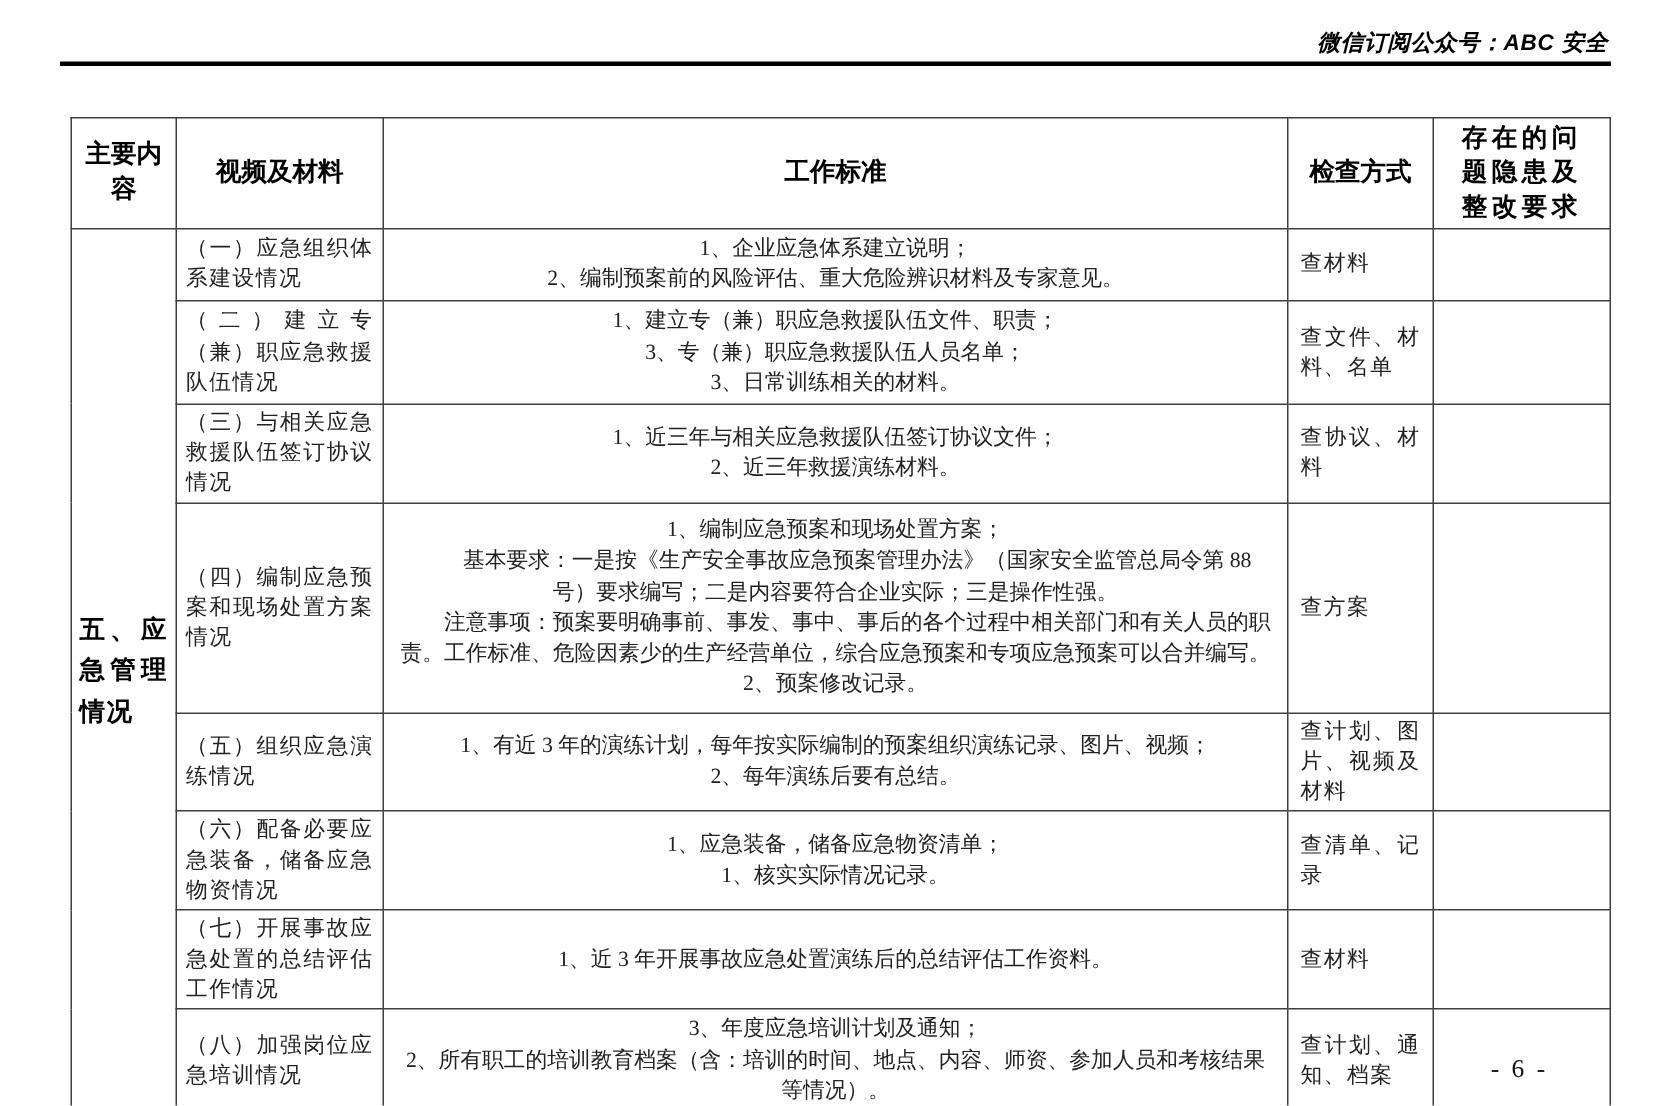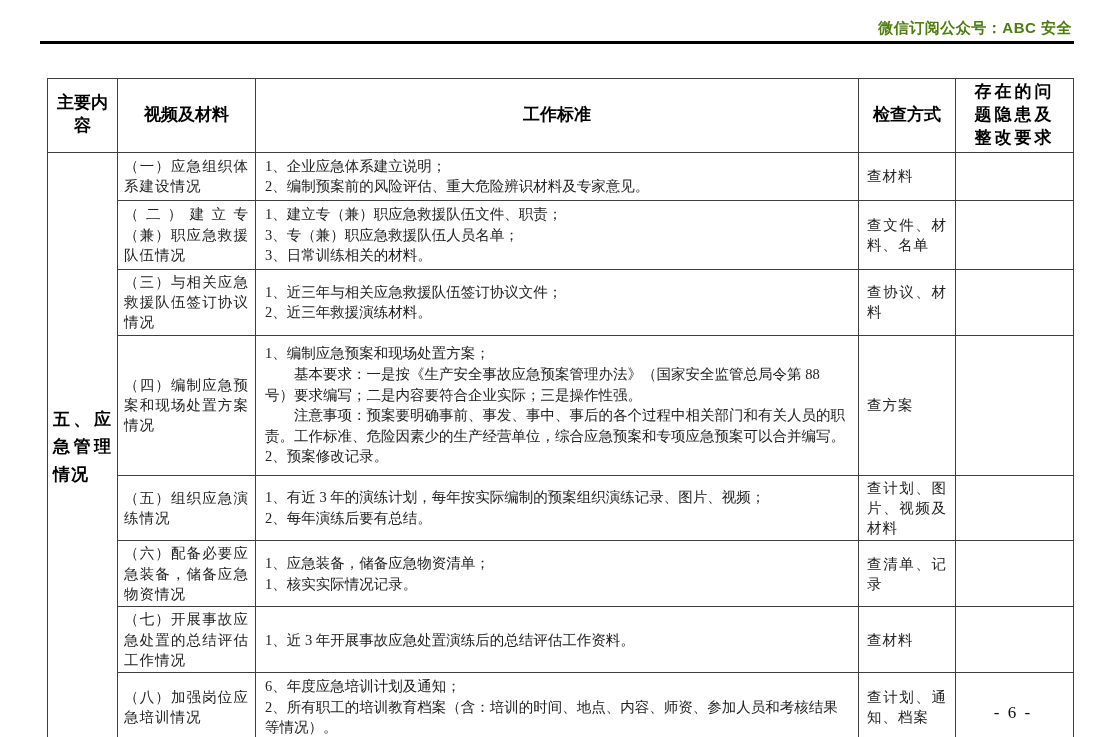--- a/index.html
+++ b/index.html
@@ -4,37 +4,37 @@
 <style>
   html,body{margin:0;padding:0;}
   body{
     width:1114px;height:737px;background:#ffffff;position:relative;
     font-family:"Liberation Serif","DejaVu Serif",serif;color:#1a1a1a;
     overflow:hidden;
   }
   .topbar{
     position:absolute;top:19px;right:42px;
     font-family:"Liberation Sans","DejaVu Sans",sans-serif;
-    font-weight:bold;font-size:15px;color:#4d7c0f;letter-spacing:.5px;
+    font-weight:bold;font-size:15px;color:#000000;letter-spacing:.5px;font-style:italic;
   }
   .rule{position:absolute;top:41px;left:40px;width:1034px;height:3px;background:#000;}
   table.inspection{
     position:absolute;left:47px;top:78px;width:1026px;
     border-collapse:collapse;table-layout:fixed;
   }
   table.inspection th,table.inspection td{
     border:1.5px solid #3f3f3f;overflow:hidden;
   }
   thead th{
     height:67px;font-family:"Liberation Sans","DejaVu Sans",sans-serif;
     font-weight:bold;font-size:17px;text-align:center;vertical-align:middle;
     padding:2px 6px;line-height:1.35;color:#000;
   }
   th.th-issue{padding:2px 13px;letter-spacing:3px;}
-  tbody td{font-size:14.5px;line-height:1.4;vertical-align:middle;color:#222;}
+  tbody td{font-size:14.5px;line-height:1.4;vertical-align:middle;color:#222;text-align:center;}
   td.col-main{
     font-family:"Liberation Sans","DejaVu Sans",sans-serif;
     font-weight:bold;font-size:17px;color:#000;
     text-align:justify;vertical-align:middle;
     padding:4px 5px;line-height:1.6;letter-spacing:1px;
   }
   td.col-keypoint{padding:2px 6px;text-align:justify;letter-spacing:1px;}
   td.col-standards{padding:3px 9px;}
   td.col-standards p{margin:0;line-height:1.42;}
   td.col-standards p.indent{text-indent:2em;}
@@ -140,21 +140,21 @@
         <td class="col-keypoint">（七）开展事故应急处置的总结评估工作情况</td>
         <td class="col-standards">
           <p>1、近 3 年开展事故应急处置演练后的总结评估工作资料。</p>
         </td>
         <td class="col-method">查材料</td>
         <td class="col-issue"></td>
       </tr>
       <tr>
         <td class="col-keypoint">（八）加强岗位应急培训情况</td>
         <td class="col-standards">
-          <p>6、年度应急培训计划及通知；</p>
+          <p>3、年度应急培训计划及通知；</p>
           <p>2、所有职工的培训教育档案（含：培训的时间、地点、内容、师资、参加人员和考核结果等情况）。</p>
         </td>
         <td class="col-method">查计划、通知、档案</td>
         <td class="col-issue"></td>
       </tr>
     </tbody>
 </table>
 
 <div class="pagenum">- 6 -</div>
 

